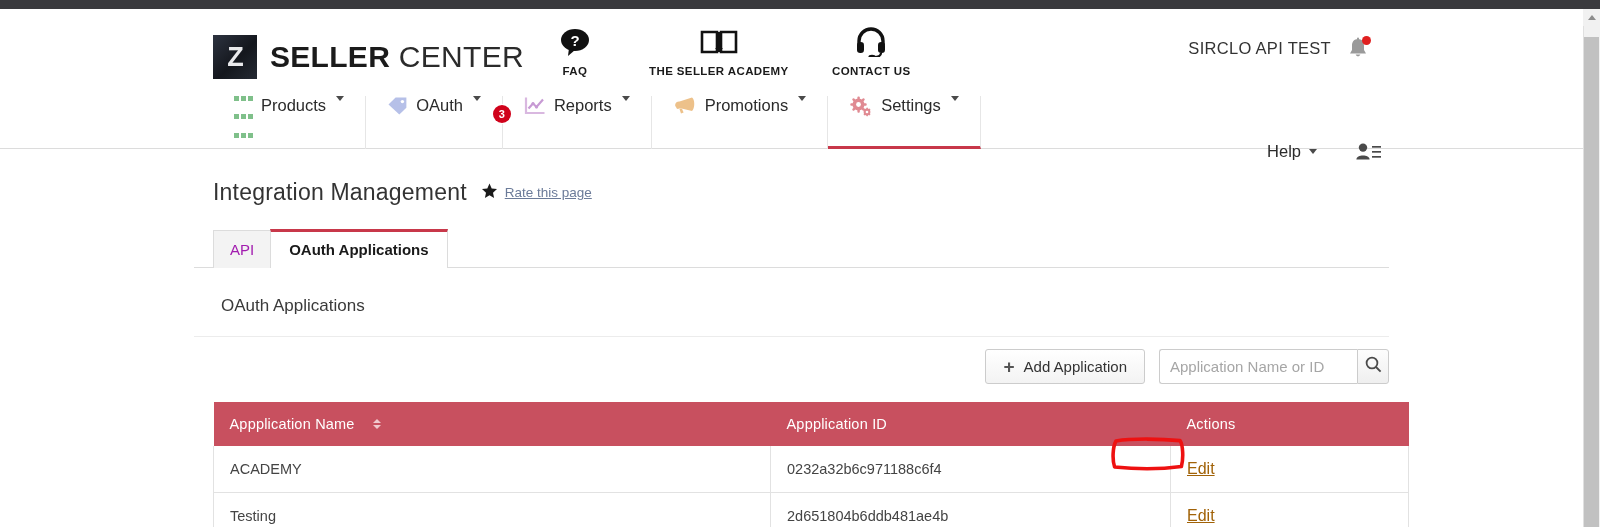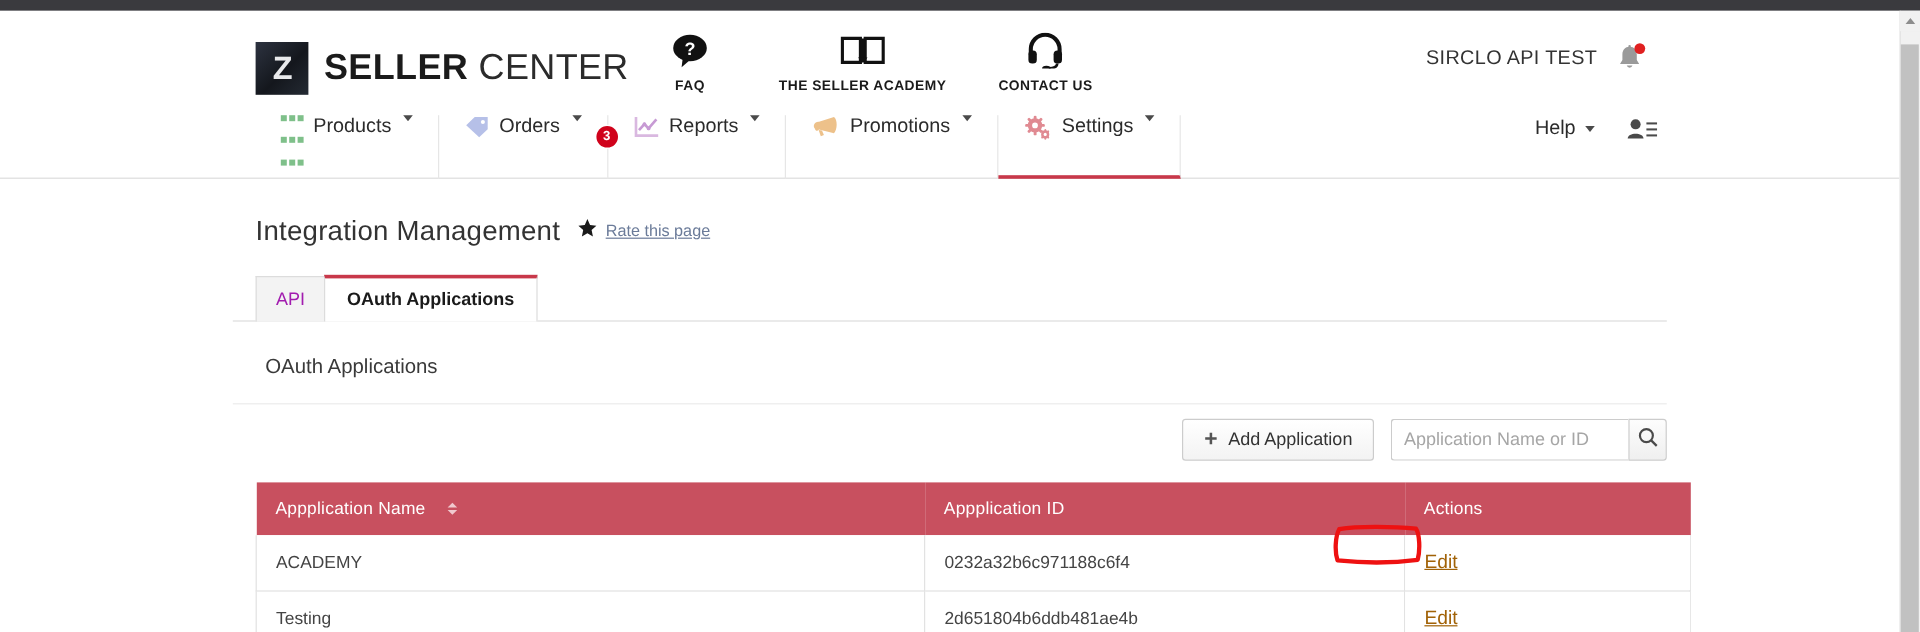--- a/index.html
+++ b/index.html
@@ -160,23 +160,23 @@
     position: absolute;
     top: 9px; right: -9px;
     background: #d0021b;
     color: #fff;
     font-size: 11px; font-weight: bold;
     width: 18px; height: 18px; border-radius: 50%;
     display: flex; align-items: center; justify-content: center;
     box-shadow: 0 0 0 1px #fff;
   }
   .nav-right {
-    position: absolute; right: 0; top: 2px;
+    position: absolute; right: 0; top: 12px;
     height: 53px;
-    display: flex; align-items: flex-start; gap: 26px;
+    display: flex; align-items: flex-end; gap: 38px;
     padding-right: 8px;
   }
   .nav-help {
     display: flex; align-items: center; gap: 6px;
     font-size: 16.5px; color: #2b2b2b; cursor: pointer;
   }
   .nav-user-icon { cursor: pointer; display: flex; align-items: center; }
 
   
   .icon-grid { display: grid; grid-template-columns: repeat(3, 5px); grid-gap: 2px; }
@@ -447,21 +447,21 @@
           <span class="caret"></span>
         </div>
 
         <div class="nav-item">
           <span>
             <svg width="21" height="19" viewBox="0 0 21 19">
               <path d="M1.5 8.4 L8.6 1.4 L19.4 1.4 L19.4 11.8 L12.3 18.4 Z" fill="#b6c0e8"></path>
               <circle cx="15.4" cy="5.6" r="1.7" fill="#fff"></circle>
             </svg>
           </span>
-          <span class="nav-label">Orders</span>
+          <span class="nav-label">OAuth</span>
           <span class="caret"></span>
           <span class="badge">3</span>
         </div>
 
         <div class="nav-item">
           <span>
             <svg width="22" height="20" viewBox="0 0 22 20">
               <path d="M2 1.5 V17 H20.5" fill="none" stroke="#d9b8e0" stroke-width="2.2"></path>
               <path d="M4.5 12.5 L9 7.5 L12.5 11 L19 3.5" fill="none" stroke="#c79ad4" stroke-width="2.2"></path>
               <circle cx="9" cy="7.5" r="1.6" fill="#c79ad4"></circle>

